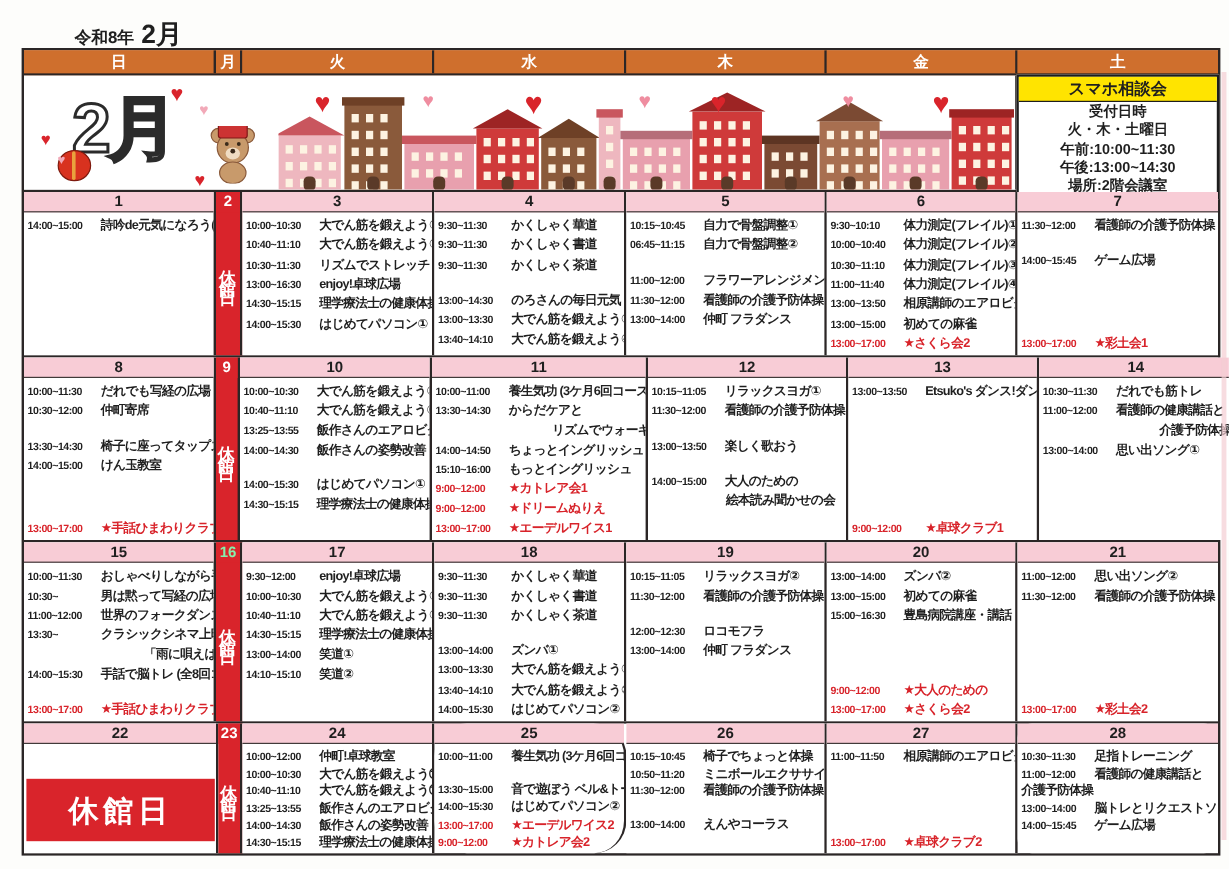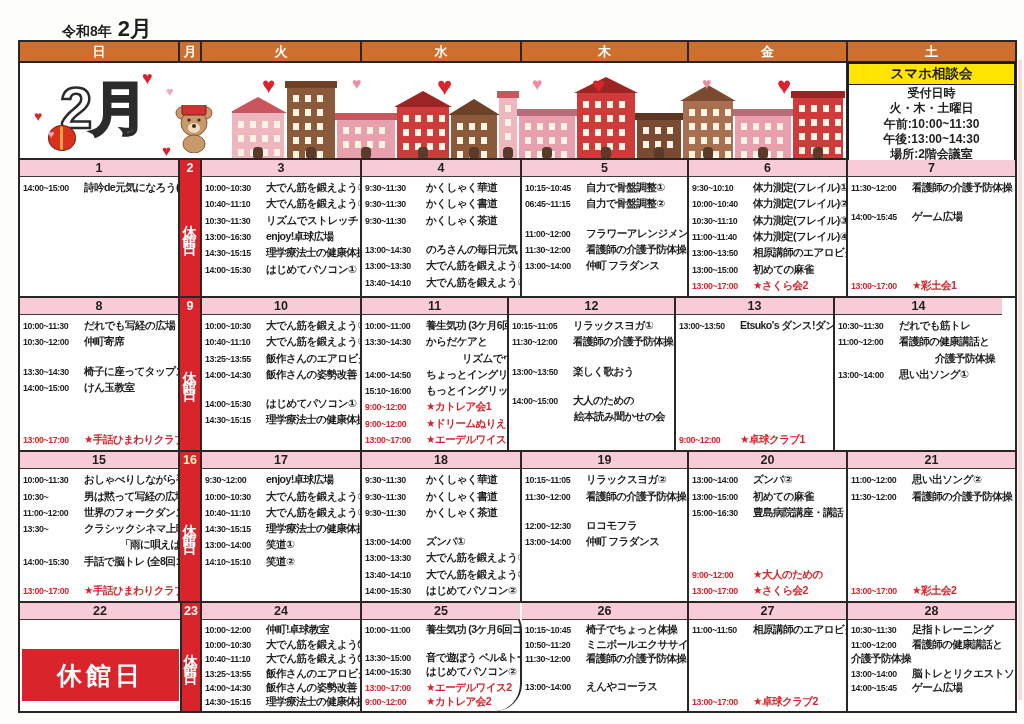--- a/index.html
+++ b/index.html
@@ -507,21 +507,21 @@
           <div class="ev g1">
             <div class="t">14:00~15:30</div>
             <div class="n">はじめてパソコン①</div>
           </div>
           <div class="ev">
             <div class="t">14:30~15:15</div>
             <div class="n">理学療法士の健康体操②</div>
           </div>
         </div>
       </div>
-      <div class="cell" style="width: 147px;">
+      <div class="cell" style="width: 180px;">
         <div class="band">11</div>
         <div class="body" style="height: 138px;">
           <div class="ev">
             <div class="t">10:00~11:00</div>
             <div class="n">養生気功 (3ケ月6回コース)</div>
           </div>
           <div class="ev">
             <div class="t">13:30~14:30</div>
             <div class="n">からだケアと</div>
           </div>
@@ -638,21 +638,21 @@
             <div class="n">手話で脳トレ (全8回コース)</div>
           </div>
           <div class="spacer"></div>
           <div class="ev red">
             <div class="t">13:00~17:00</div>
             <div class="n">★手話ひまわりクラブ2</div>
           </div>
         </div>
       </div>
       <div class="cell closedcol" style="width: 22px;">
-        <div class="band" style="color: #fef9c3;">16</div>
+        <div class="band" style="color: #86efac;">16</div>
         <div class="vlabel">休館日</div>
       </div>
       <div class="cell" style="width: 160px;">
         <div class="band">17</div>
         <div class="body" style="height: 127px;">
           <div class="ev">
             <div class="t">9:30~12:00</div>
             <div class="n">enjoy!卓球広場</div>
           </div>
           <div class="ev">

